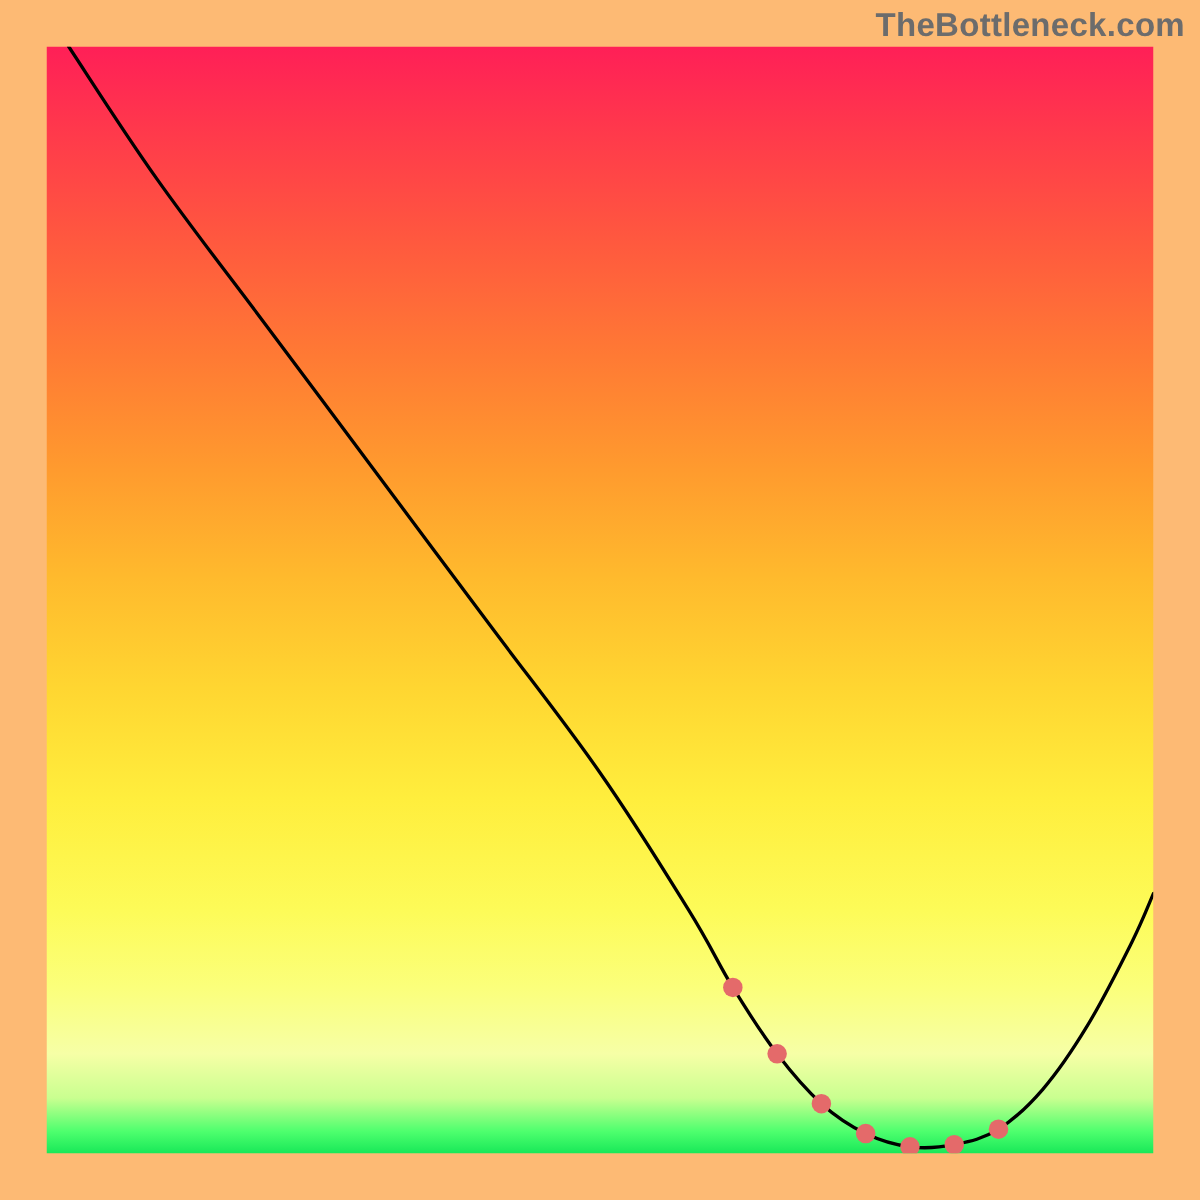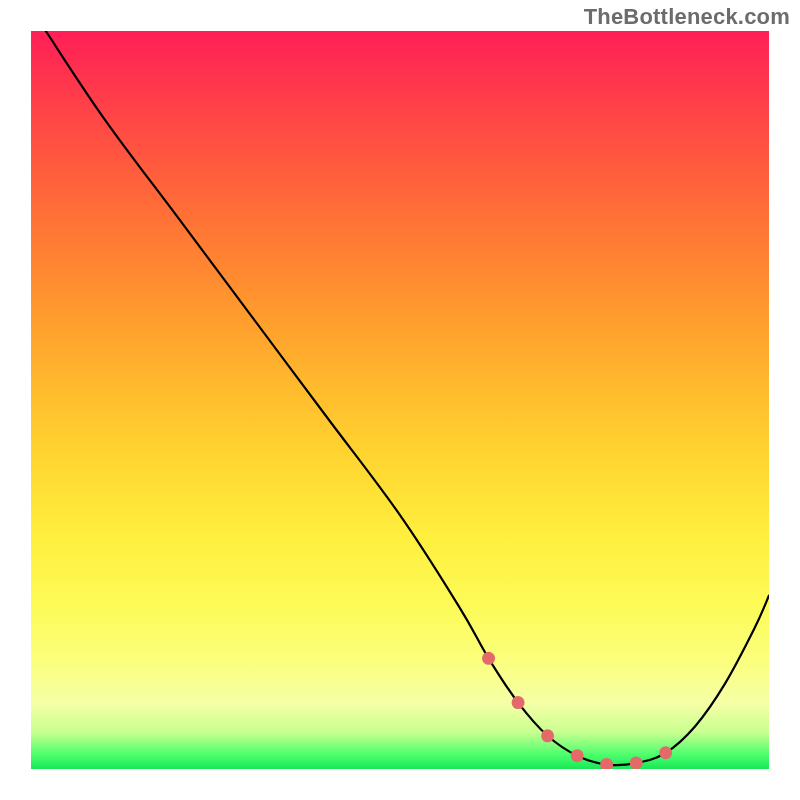--- a/index.html
+++ b/index.html
@@ -2,21 +2,21 @@
 <html><head>
 <meta charset="utf-8">
 <style>
   * { margin: 0; padding: 0; box-sizing: border-box; }
   html, body { width: 800px; height: 800px; overflow: hidden; background: #000; font-family: Arial, Helvetica, sans-serif; }
 
   .frame {
     position: relative;
     width: 800px;
     height: 800px;
-    background: #ffffff;
+    background: #fdba74;
   }
 
   .watermark {
     position: absolute;
     top: 4px;
     right: 10px;
     font-size: 22px;
     font-weight: 600;
     color: #6c6c6c;
     letter-spacing: 0.2px;

